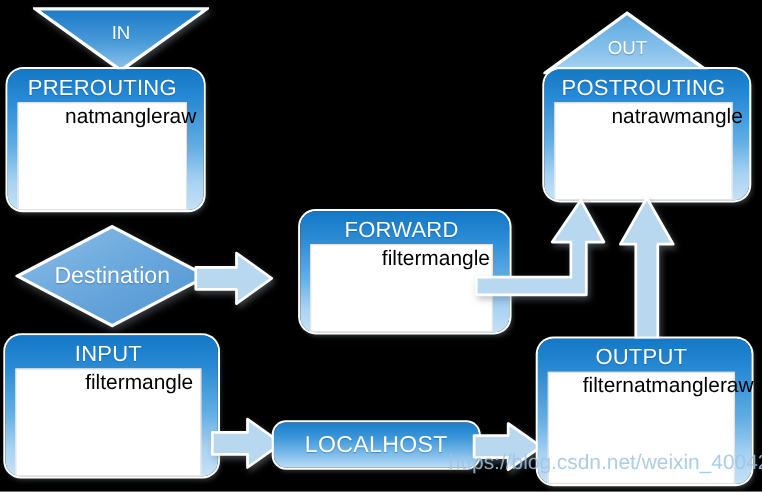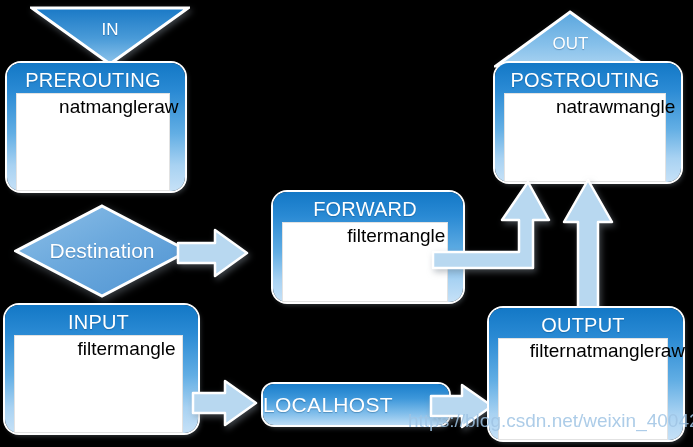--- a/index.html
+++ b/index.html
@@ -54,21 +54,21 @@
     line-height:26px;
     white-space:nowrap;
   }
 
   
   .pill{
     position:absolute;
     border-radius:11px;
     background:linear-gradient(to bottom,#1a7ecb 0%,#3d97da 35%,#7dbcea 70%,#bcdcf5 100%);
     box-shadow:0 0 0 2px #ffffff, 2px 3px 5px rgba(120,130,140,.45);
-    display:flex;align-items:center;margin-left:14px;
+    display:flex;align-items:center;justify-content:center;
   }
   .pill span{
     color:#ffffff;font-size:21px;letter-spacing:.3px;
     text-shadow:0 1px 1px rgba(0,60,110,.35);
   }
 
   
   .tri{position:absolute;}
   .tri .glyph{
     position:absolute;inset:0;

